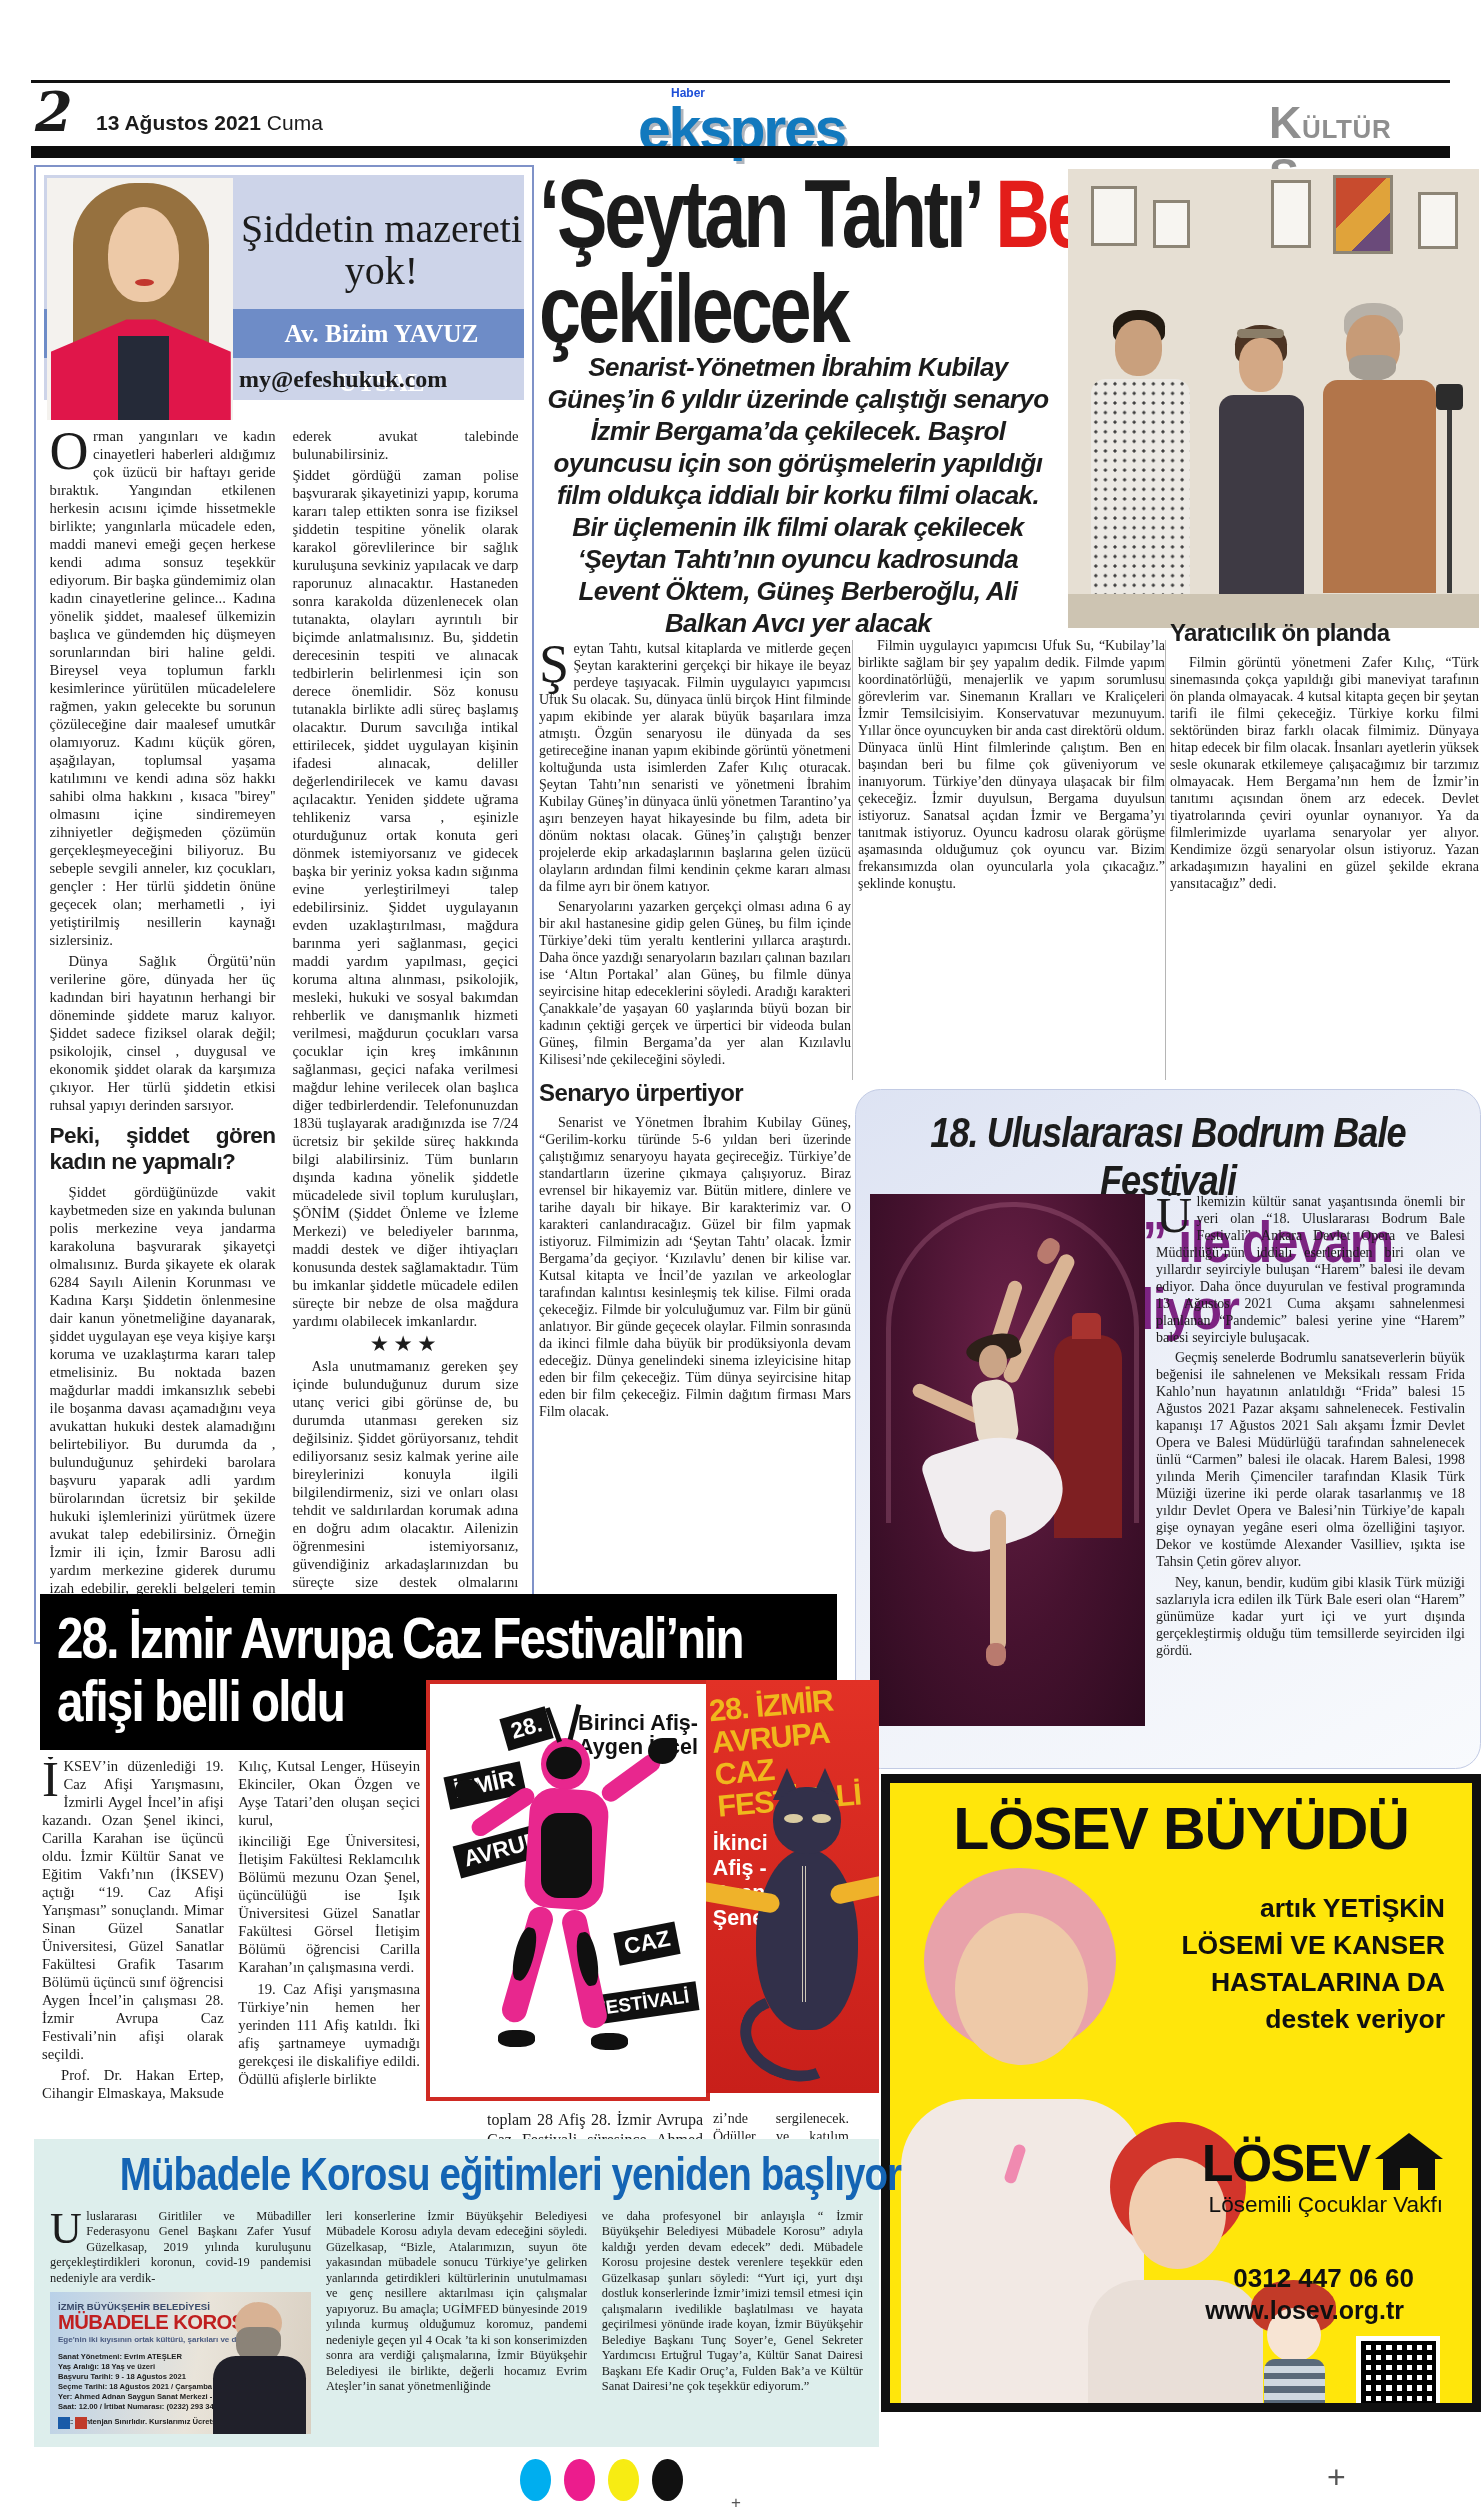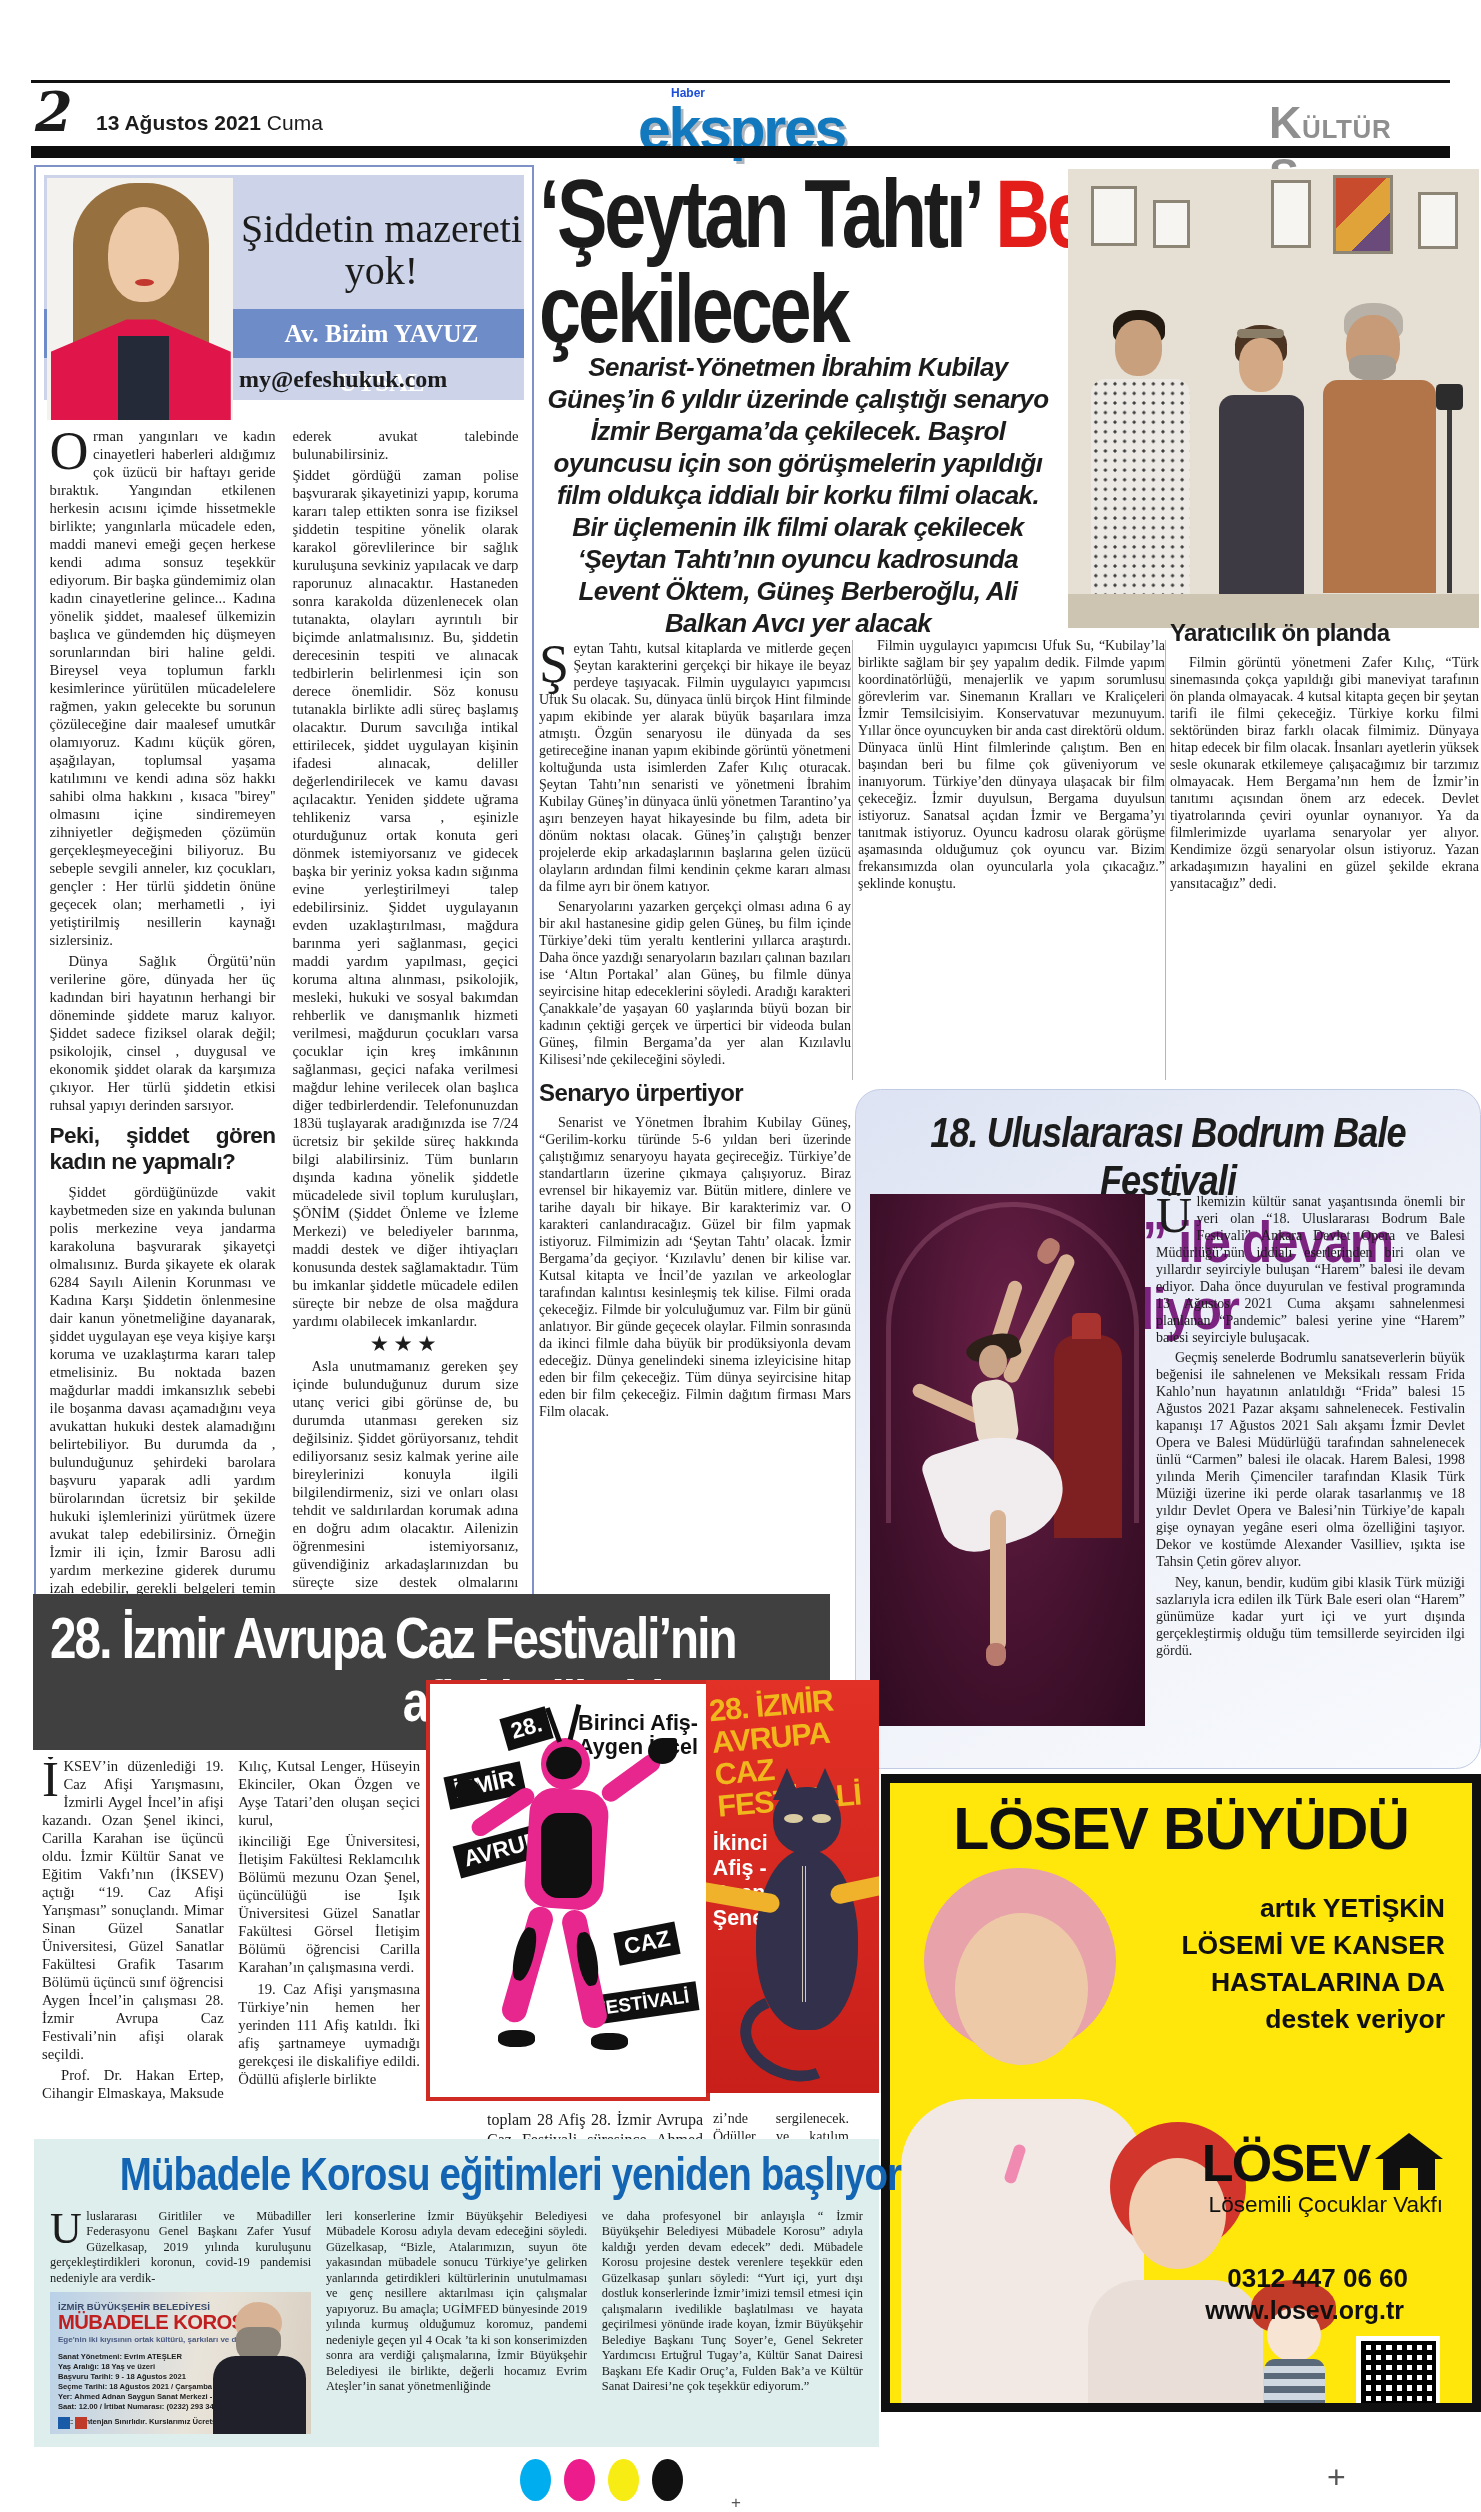--- a/index.html
+++ b/index.html
@@ -89,21 +89,21 @@
   .dancer .head{position:absolute;left:109px;top:151px;width:28px;height:33px;background:#caa486;border-radius:50%;}
   .dancer .hairline{position:absolute;left:96px;top:141px;width:54px;height:27px;background:#2d2019;border-radius:50% 50% 20% 60%;transform:rotate(-14deg);}
   .dancer .armL{position:absolute;left:40px;top:203px;width:79px;height:13.6px;background:#d9b494;border-radius:6.8px;transform:rotate(24deg);}
   .dancer .armR{position:absolute;left:127px;top:85px;width:13.6px;height:85px;background:#d9b494;border-radius:6.8px;transform:rotate(18deg);}
   .dancer .legUp{position:absolute;left:161px;top:54px;width:16px;height:141px;background:#d9b494;border-radius:8px;transform:rotate(26deg);}
   .dancer .legDown{position:absolute;left:120px;top:316px;width:16px;height:141px;background:#d9b494;border-radius:8px;}
   .dancer .shoe1{position:absolute;left:169px;top:44px;width:19px;height:26px;background:#b97a6e;border-radius:40%;transform:rotate(30deg);}
   .dancer .shoe2{position:absolute;left:116px;top:449px;width:20.3px;height:22.6px;background:#b97a6e;border-radius:40%;}
   #bodrum-text{position:absolute;left:300px;top:103px;width:309px;height:556px;}
   
-  #caz-banner{left:33px;top:1594px;width:797px;height:156px;background:#404040;text-align:right;}
+  #caz-banner{left:40px;top:1594px;width:797px;height:156px;background:#000000;}
   .caz-h{color:#fff;font-family:"Liberation Sans",sans-serif;font-weight:bold;font-size:58px;
       line-height:63px;letter-spacing:-2.3px;white-space:nowrap;transform:scaleX(0.82);transform-origin:left top;margin-left:17px;}
   #poster1{left:426px;top:1680px;width:276px;height:413px;background:#fff;border:4px solid #cf2a23;z-index:3;}
   #poster1 .cap{position:absolute;right:8px;top:27px;font-family:"Liberation Sans",sans-serif;
       font-weight:bold;font-size:21.5px;line-height:24px;color:#111;white-space:pre-line;text-align:left;}
   .p1label{position:absolute;background:#101010;color:#fff;font-family:"Liberation Sans",sans-serif;
       font-weight:bold;font-size:22.6px;padding:3.4px 8px;}
   .pinkpart{position:absolute;background:#e8278e;}
   .blackpart{position:absolute;background:#101010;}
   #poster2{left:706px;top:1680px;width:173px;height:413px;background:linear-gradient(180deg,#e23126 0%,#c81f1a 100%);z-index:3;overflow:hidden;}
@@ -135,21 +135,21 @@
       font-family:"Liberation Sans",sans-serif;font-weight:bold;font-size:26.5px;line-height:37px;color:#101010;}
   #losev-lines .lite{font-weight:bold;}
   #losev-logo{position:absolute;right:29px;top:350px;text-align:right;}
   #losev-logo .row{display:flex;align-items:flex-end;justify-content:flex-end;gap:5.6px;}
   #losev-logo .word{font-family:"Liberation Sans",sans-serif;font-weight:bold;font-size:52px;letter-spacing:-1.7px;color:#101010;line-height:52px;}
   .house{position:relative;width:68px;height:56px;}
   .house .roof{position:absolute;left:0;top:0;width:0;height:0;border-left:34px solid transparent;border-right:34px solid transparent;border-bottom:26px solid #101010;}
   .house .base{position:absolute;left:8px;top:25px;width:52px;height:32px;background:#101010;}
   .house .door{position:absolute;left:25px;top:35px;width:18px;height:21.5px;background:#ffe60b;}
   #losev-logo .sub{font-family:"Liberation Sans",sans-serif;font-size:22.6px;color:#101010;margin-top:3.4px;}
-  #losev-phone{position:absolute;right:64px;top:480px;font-family:"Liberation Sans",sans-serif;font-weight:bold;font-size:26px;color:#101010;}
+  #losev-phone{position:absolute;right:58px;top:480px;font-family:"Liberation Sans",sans-serif;font-weight:bold;font-size:26px;color:#101010;}
   #losev-web{position:absolute;right:68px;top:513px;font-family:"Liberation Sans",sans-serif;font-weight:bold;font-size:25px;color:#101010;}
   #losev-qr{position:absolute;right:32px;top:553px;width:75px;height:75px;background:#fff;padding:4.5px;}
   #losev-qr .px{width:100%;height:100%;
       background-image:repeating-linear-gradient(0deg,#000 0 5.1px,transparent 5.1px 10.2px),
                        repeating-linear-gradient(90deg,#000 0 5.1px,#fff 5.1px 10.2px);}
   .scarfhead{position:absolute;border-radius:50%;}
   .facec{position:absolute;border-radius:50%;background:#eec9a8;}
   #losev .mom-shirt{position:absolute;left:11.3px;top:316px;width:243px;height:316px;background:#f2e9e4;border-radius:68px 68px 0 0;}
   #losev .ribbon{position:absolute;left:119px;top:361px;width:12.4px;height:40px;background:#f08ab0;border-radius:5.6px;transform:rotate(18deg);}
   #losev .girl-shirt{position:absolute;left:198px;top:497px;width:175px;height:136px;background:#e9dfd8;border-radius:51px 51px 0 0;}

